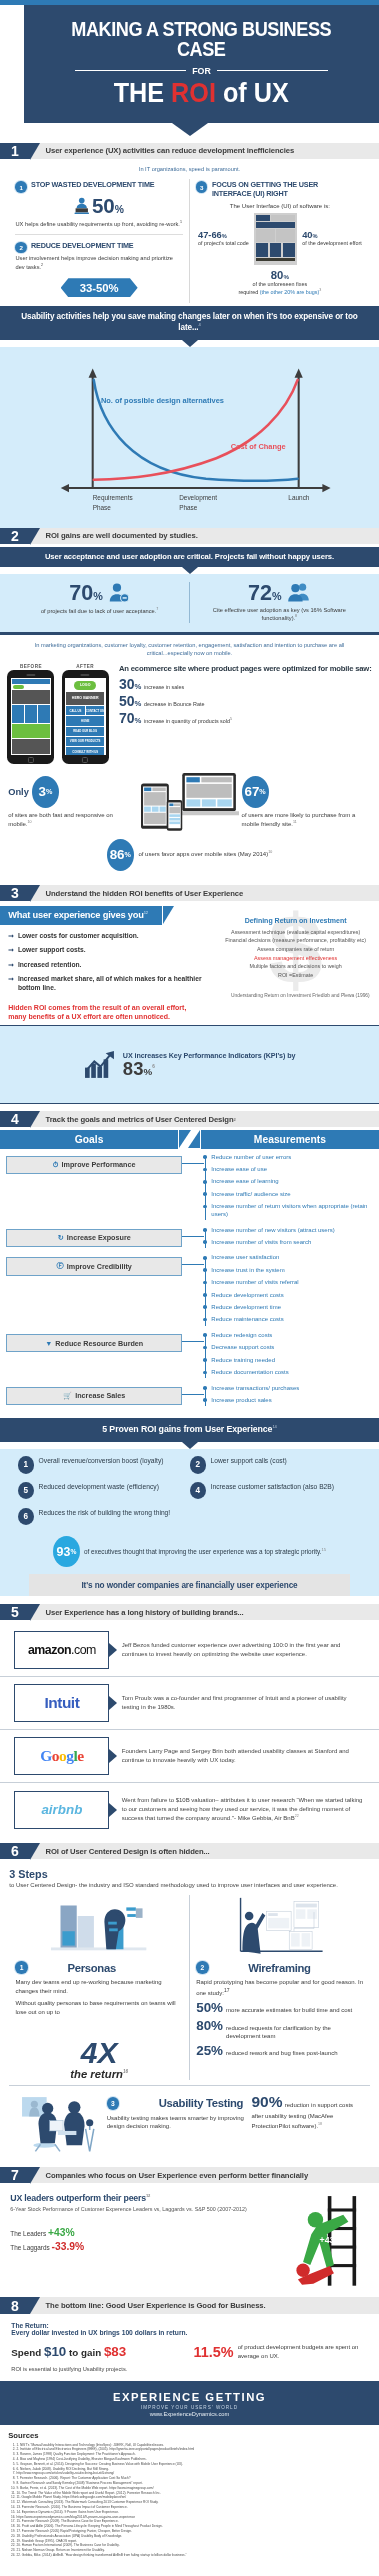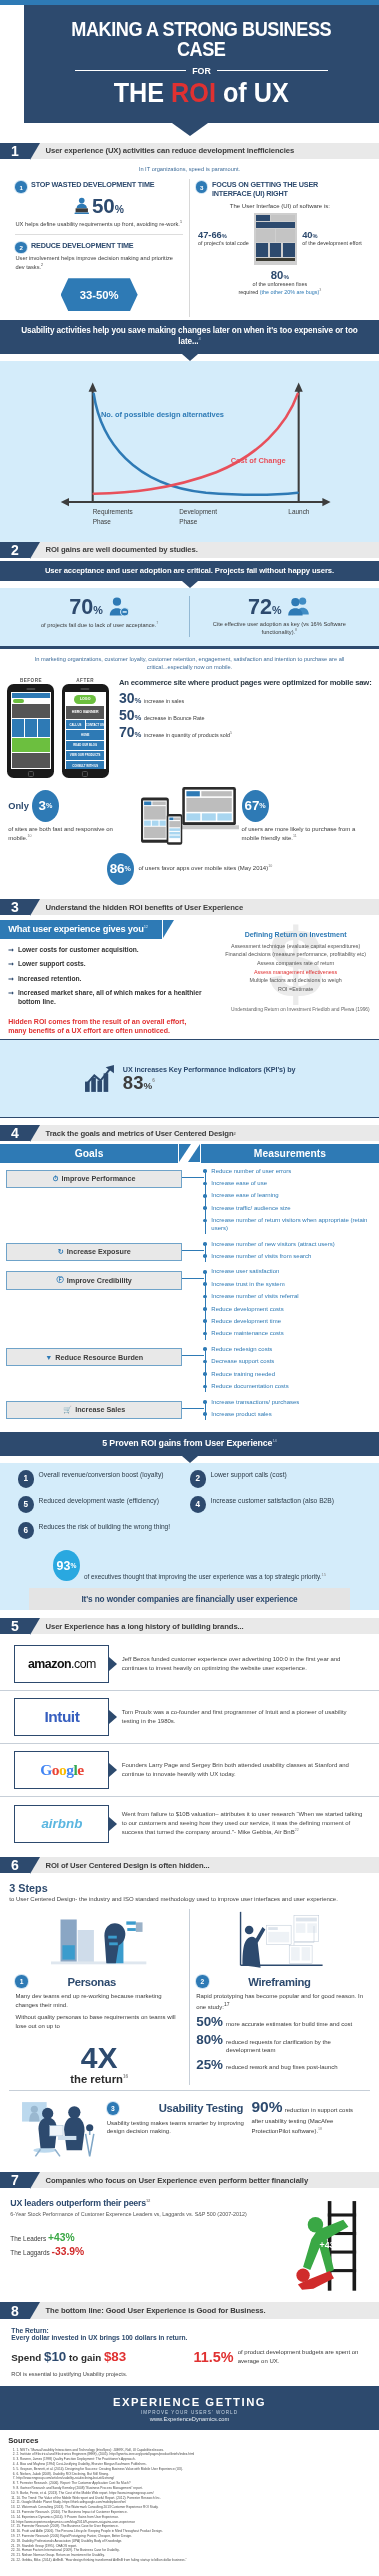--- a/index.html
+++ b/index.html
@@ -91,21 +91,21 @@
     letter-spacing: -0.2px; line-height: 1.05; transform: scaleX(0.94);
     transform-origin: left;
   }
   .big-stat-row { display: flex; align-items: center; justify-content: center; gap: 2.1px; margin: 3.1px 0; }
   .person-icon { width: 15.5px; height: 17.5px; flex: none; }
   .big-num { font-size: 20.6px; font-weight: bold; color: #2d4a6e; line-height: 1; }
   .big-num .pc { font-size: 10.3px; }
   .col-note { font-size: 5.7px; line-height: 1.35; color: #3a3a3a; }
   .col-note sup { font-size: 3.6px; }
   .hexbadge {
-    margin: 7.2px auto 3.1px; width: 77px; height: 33px;
+    margin: 7.2px auto 3.1px; width: 77px; height: 19px;
     background: #2e7ab5; color: #fff; font-size: 11.3px; font-weight: bold;
     display: flex; align-items: center; justify-content: center;
     clip-path: polygon(10% 0,90% 0,100% 50%,90% 100%,10% 100%,0 50%);
   }
   .ui-block { display: flex; align-items: center; justify-content: center; gap: 5.2px; margin: 4.1px 0; }
   .ui-stat { text-align: left; }
   .ui-stat .n { font-size: 9.3px; font-weight: bold; color: #2d4a6e; line-height: 1.1; }
   .ui-stat .n .pc { font-size: 5.7px; }
   .ui-stat .t { font-size: 5.4px; line-height: 1.3; }
   .mock { width: 43px; background: #cfcfcf; padding: 2.1px; flex: none; }
@@ -269,21 +269,21 @@
   
   .proven-grid { display: flex; flex-wrap: wrap; padding: 7.2px 17.5px 2.1px; }
   .proven-item { width: 50%; display: flex; gap: 4.6px; margin-bottom: 8.2px; align-items: flex-start; }
   .pcirc {
     width: 16.5px; height: 17.5px; border-radius: 50%;
     background: #2d4a6e; color: #fff; flex: none;
     display: flex; align-items: center; justify-content: center;
     font-size: 8.2px; font-weight: bold;
   }
   .proven-item .t { font-size: 6.7px; color: #2b3a47; line-height: 1.3; padding-top: 1px; }
-  .exec-row { display: flex; align-items: flex-end; justify-content: center; gap: 4px; padding: 1px 20.6px 7.2px; }
+  .exec-row { display: flex; align-items: center; justify-content: center; gap: 4px; padding: 1px 20.6px 7.2px; }
   .exec-oval {
     width: 27px; height: 31px; border-radius: 50%;
     background: #29a8e0; color: #fff; flex: none;
     display: flex; align-items: center; justify-content: center;
     font-size: 12.4px; font-weight: bold;
   }
   .exec-oval .pc { font-size: 6.7px; }
   .exec-row p { font-size: 6.4px; line-height: 1.35; color: #2b3a47; }
   .exec-row p sup { font-size: 4.1px; color: #888; }
   .nowonder {
@@ -321,21 +321,21 @@
   .step-col { flex: 1; padding: 0 6.2px; }
   .step-col.l { border-right: 0.8px solid #c7cfd8; }
   .step-title { display: flex; align-items: center; gap: 3.6px; margin: 4.1px 0 4.1px; }
   .step-circ {
     width: 12.4px; height: 12.4px; border-radius: 50%; background: #2e7ab5; color: #fff;
     display: flex; align-items: center; justify-content: center;
     font-size: 6.7px; font-weight: bold; flex: none; box-shadow: 0 0 0 1px #cfe3f2;
   }
   .step-name { font-size: 11.3px; font-weight: bold; color: #2d4a6e; letter-spacing: -0.3px; margin-left: 36px; }
   .step-col p { font-size: 6px; line-height: 1.45; color: #3a3a3a; margin-bottom: 4.1px; }
-  .four-x { text-align: center; margin-top: 12px; }
+  .four-x { text-align: center; margin-top: 21px; font-style: italic; }
   .four-x .n { font-size: 30px; font-weight: bold; color: #2d4a6e; line-height: 1; }
   .four-x .t { font-size: 11.3px; font-weight: bold; color: #2b2b2b; }
   .four-x .t sup { font-size: 4.6px; color: #888; }
   .wf-item { display: flex; align-items: baseline; gap: 3.1px; margin-bottom: 4.1px; }
   .wf-item .n { font-size: 13.4px; font-weight: bold; color: #2d4a6e; line-height: 1; flex: none; }
   .wf-item .t { font-size: 6px; line-height: 1.35; }
   .ut-row { display: flex; align-items: flex-start; gap: 5.2px; padding: 7.2px 10.3px 5.2px; border-top: 0.8px solid #c7cfd8; margin: 3.1px 9.3px 0; }
   .ut-art { width: 82px; flex: none; }
   .ut-mid { flex: 1; }
   .ut-mid p { font-size: 6px; line-height: 1.45; }

